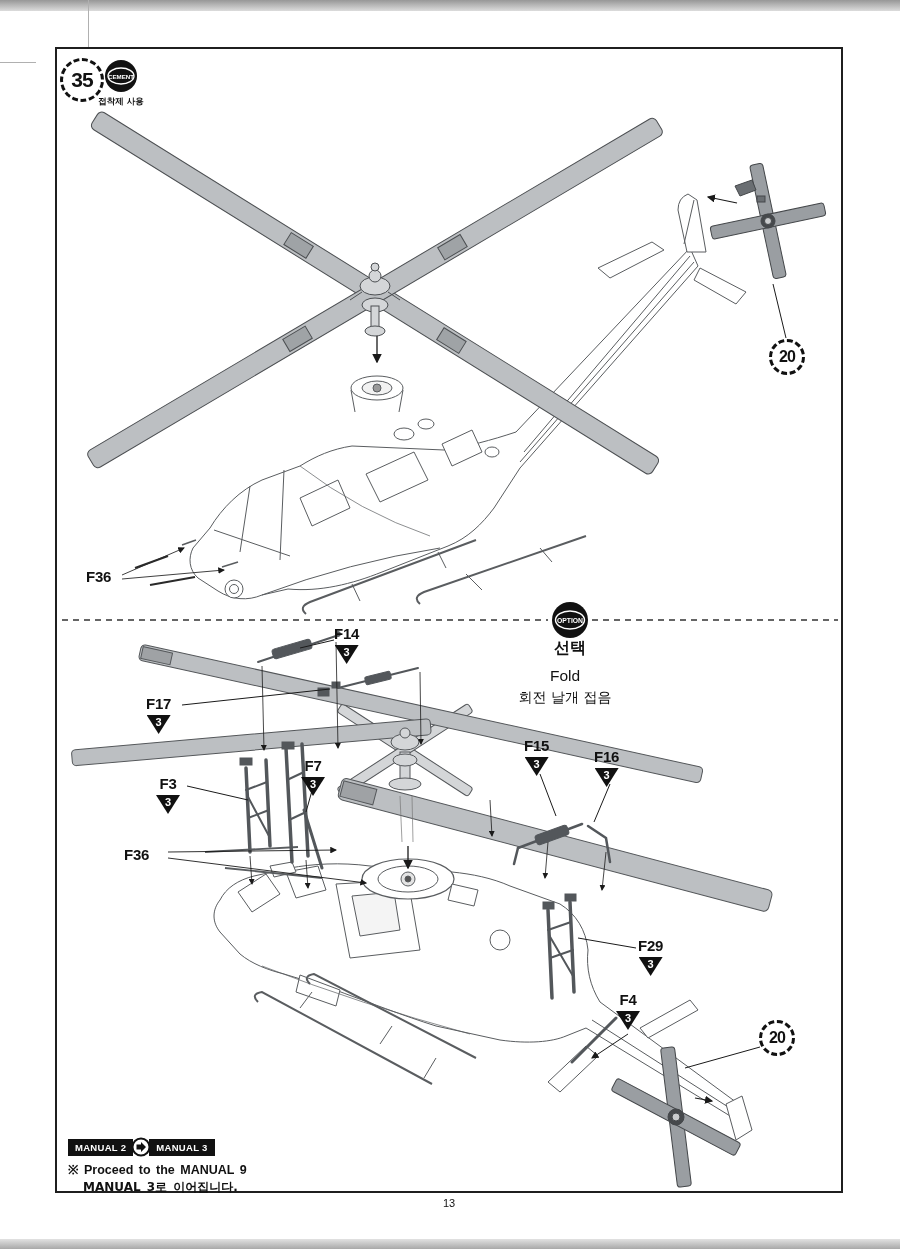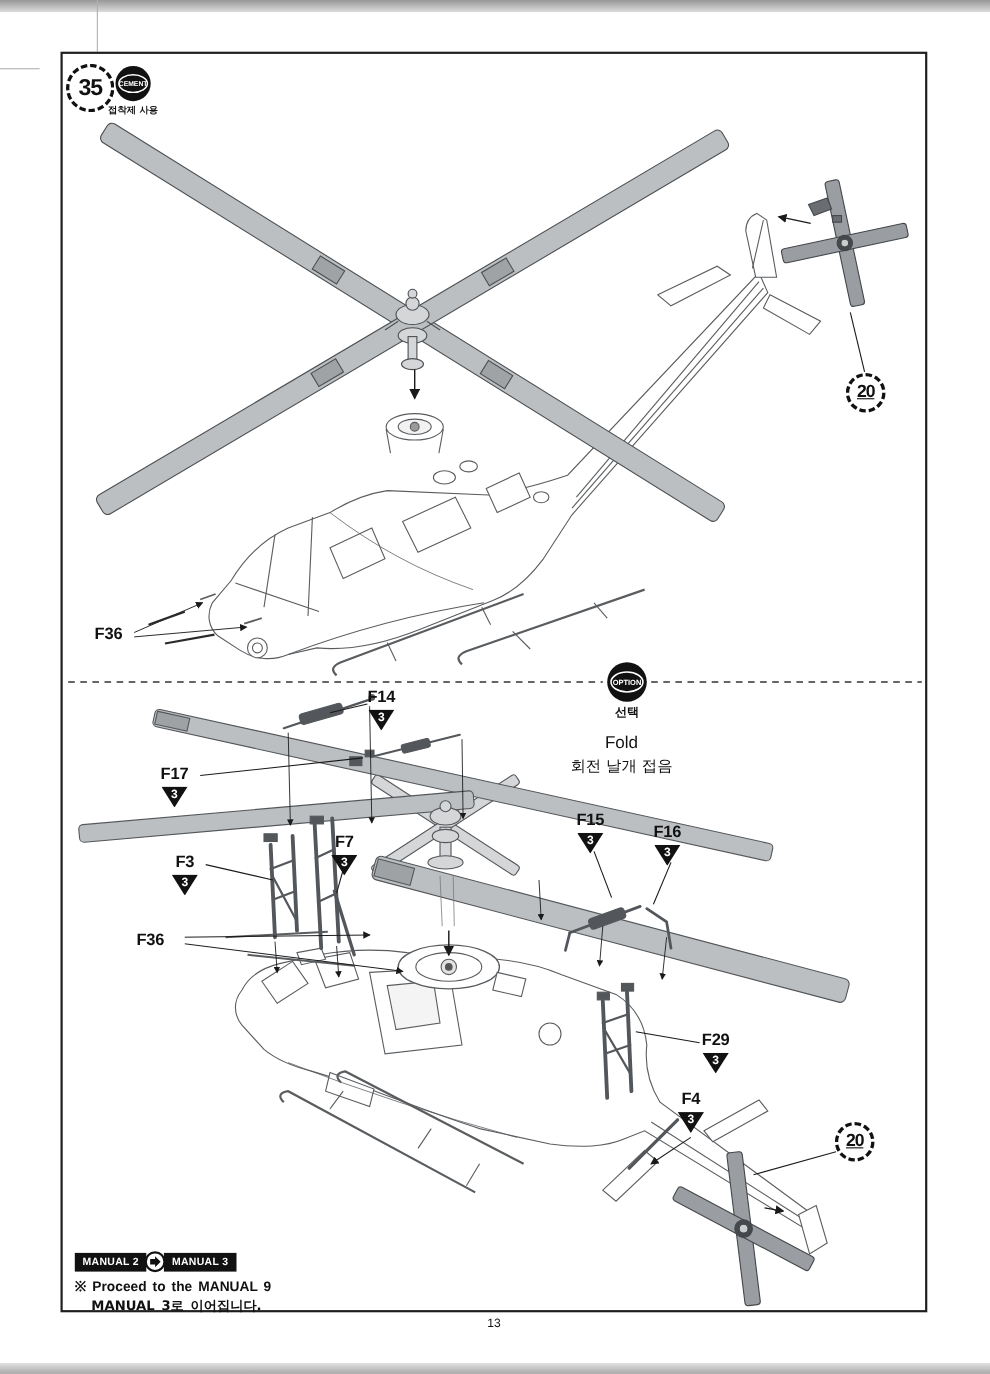--- a/index.html
+++ b/index.html
@@ -25,21 +25,21 @@
   .sec-title .en{font:400 15.5px/18px "Liberation Sans",sans-serif;}
   .sec-title .ko{font:400 14px/18px "DejaVu Sans",sans-serif;margin-top:3px;}
 
   .plabel{position:absolute;display:flex;flex-direction:column;align-items:center;}
   .pname{font:600 15px/16px "Liberation Sans",sans-serif;letter-spacing:-0.2px;}
   .qty-tri{width:24px;height:19px;margin-top:3px;background:#111;
            clip-path:polygon(0 0,100% 0,50% 100%);
            color:#fff;font:700 11px/15px "Liberation Sans",sans-serif;text-align:center;}
   .circ-num{position:absolute;width:36px;height:36px;box-sizing:border-box;background:#fff;
     border:3px dashed #111;border-radius:50%;text-align:center;
-    font:700 16px/29px "Liberation Sans",sans-serif;letter-spacing:-1px;text-decoration:underline;}
+    font:700 16px/29px "Liberation Sans",sans-serif;letter-spacing:-1px;}
 
   .footer{position:absolute;left:68px;top:1137px;}
   .manual-row{display:flex;align-items:center;height:20px;}
   .mbadge{background:#111;color:#fff;font:700 9.5px/15px "Liberation Sans",sans-serif;
           padding:1px 7px;letter-spacing:.3px;}
   .marrow{margin:0 -2px;position:relative;z-index:2;}
   .note1{font:700 12.5px/16px "Liberation Sans",sans-serif;margin-top:5px;word-spacing:2px;}
   .note2{font:700 12px/15px "DejaVu Sans",sans-serif;margin-left:15px;margin-top:2px;word-spacing:2px;}
 
   .page-num{position:absolute;left:55px;top:1197px;width:788px;text-align:center;
@@ -308,21 +308,21 @@
     <text x="17" y="19.5" fill="#fff" font-size="6.2" font-weight="bold" text-anchor="middle" font-family="Liberation Sans, sans-serif">CEMENT</text>
   </svg>
   <div class="stamp-caption" style="left:88px;top:96px;width:66px">접착제 사용</div>
 
 
   <svg class="stamp" style="left:551px;top:601px" width="38" height="38">
     <circle cx="19" cy="19" r="18" fill="#111"></circle>
     <ellipse cx="19" cy="19" rx="14.5" ry="9" fill="none" stroke="#fff" stroke-width="1.4"></ellipse>
     <text x="19" y="21.5" fill="#fff" font-size="6.8" font-weight="bold" text-anchor="middle" font-family="Liberation Sans, sans-serif">OPTION</text>
   </svg>
-  <div class="stamp-caption" style="left:548px;top:643px;width:44px;font-size:11px">선택</div>
+  <div class="stamp-caption" style="left:548px;top:643px;width:44px;font-size:16px">선택</div>
 
   <div class="sec-title" style="left:465px;top:667px;width:200px">
     <div class="en">Fold</div>
     <div class="ko">회전 날개 접음</div>
   </div>
 
   <div class="plabel" style="left:86px;top:569px">
     <div class="pname">F36</div>
   </div>
   <div class="plabel" style="left:334px;top:626px">

